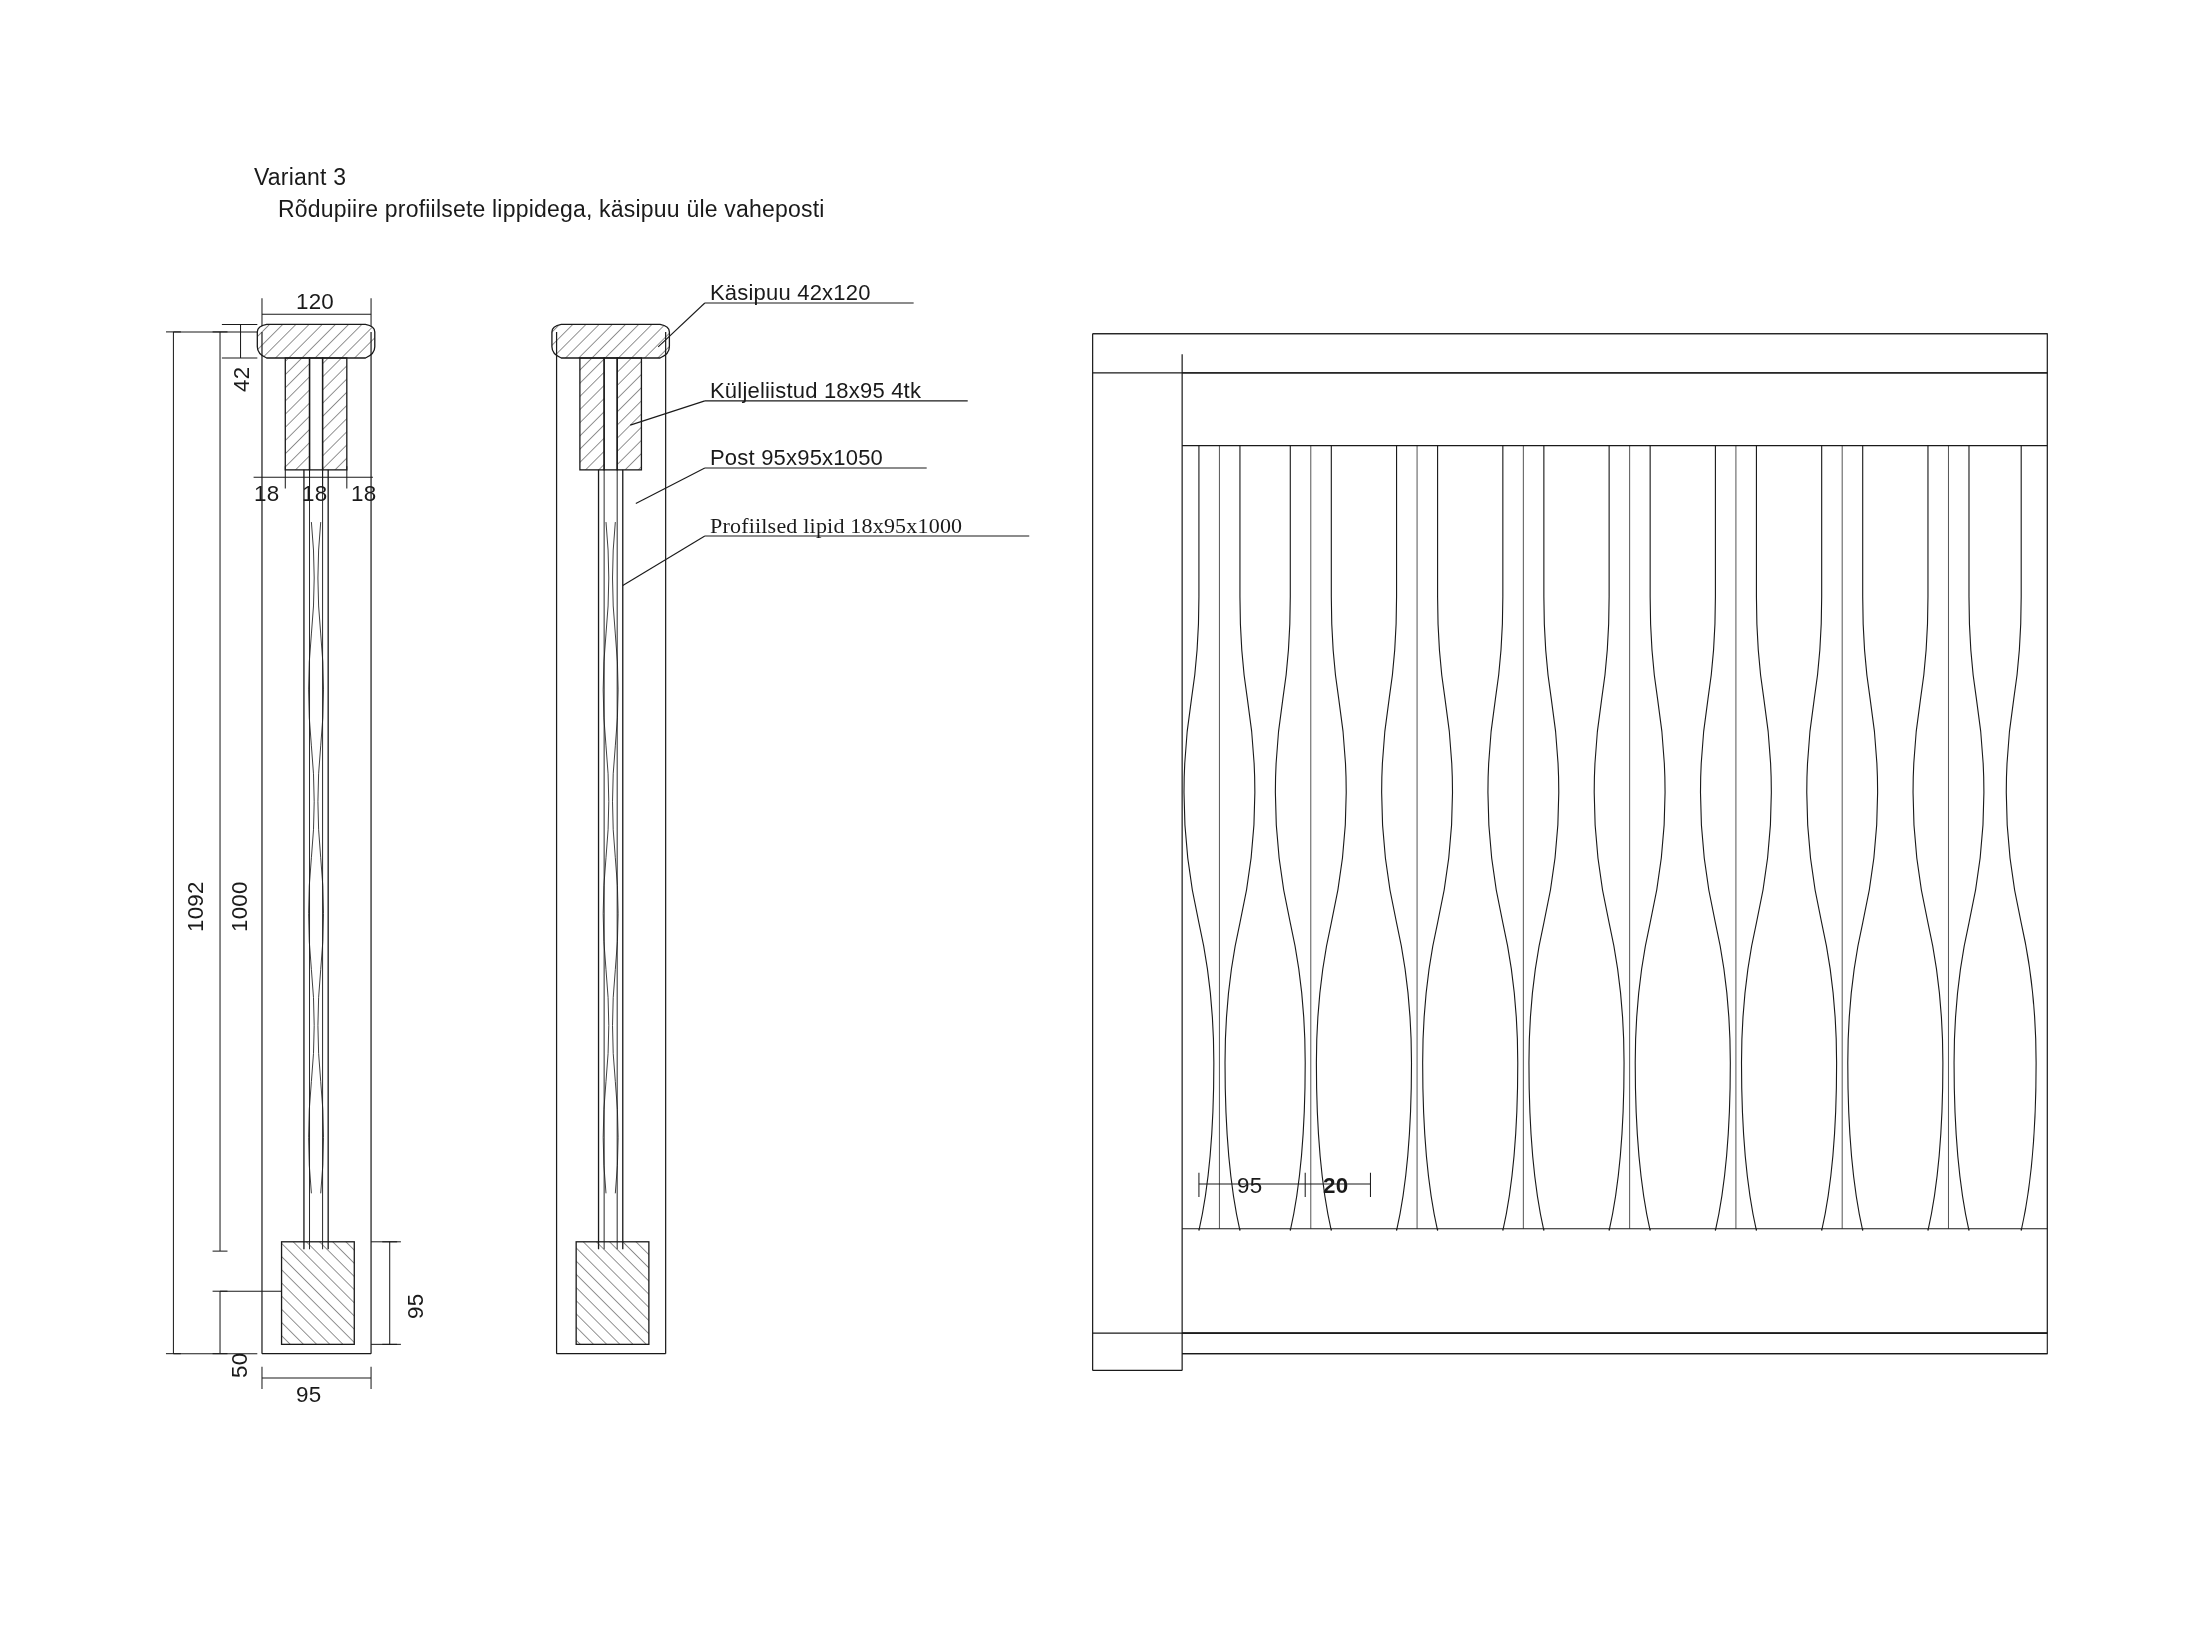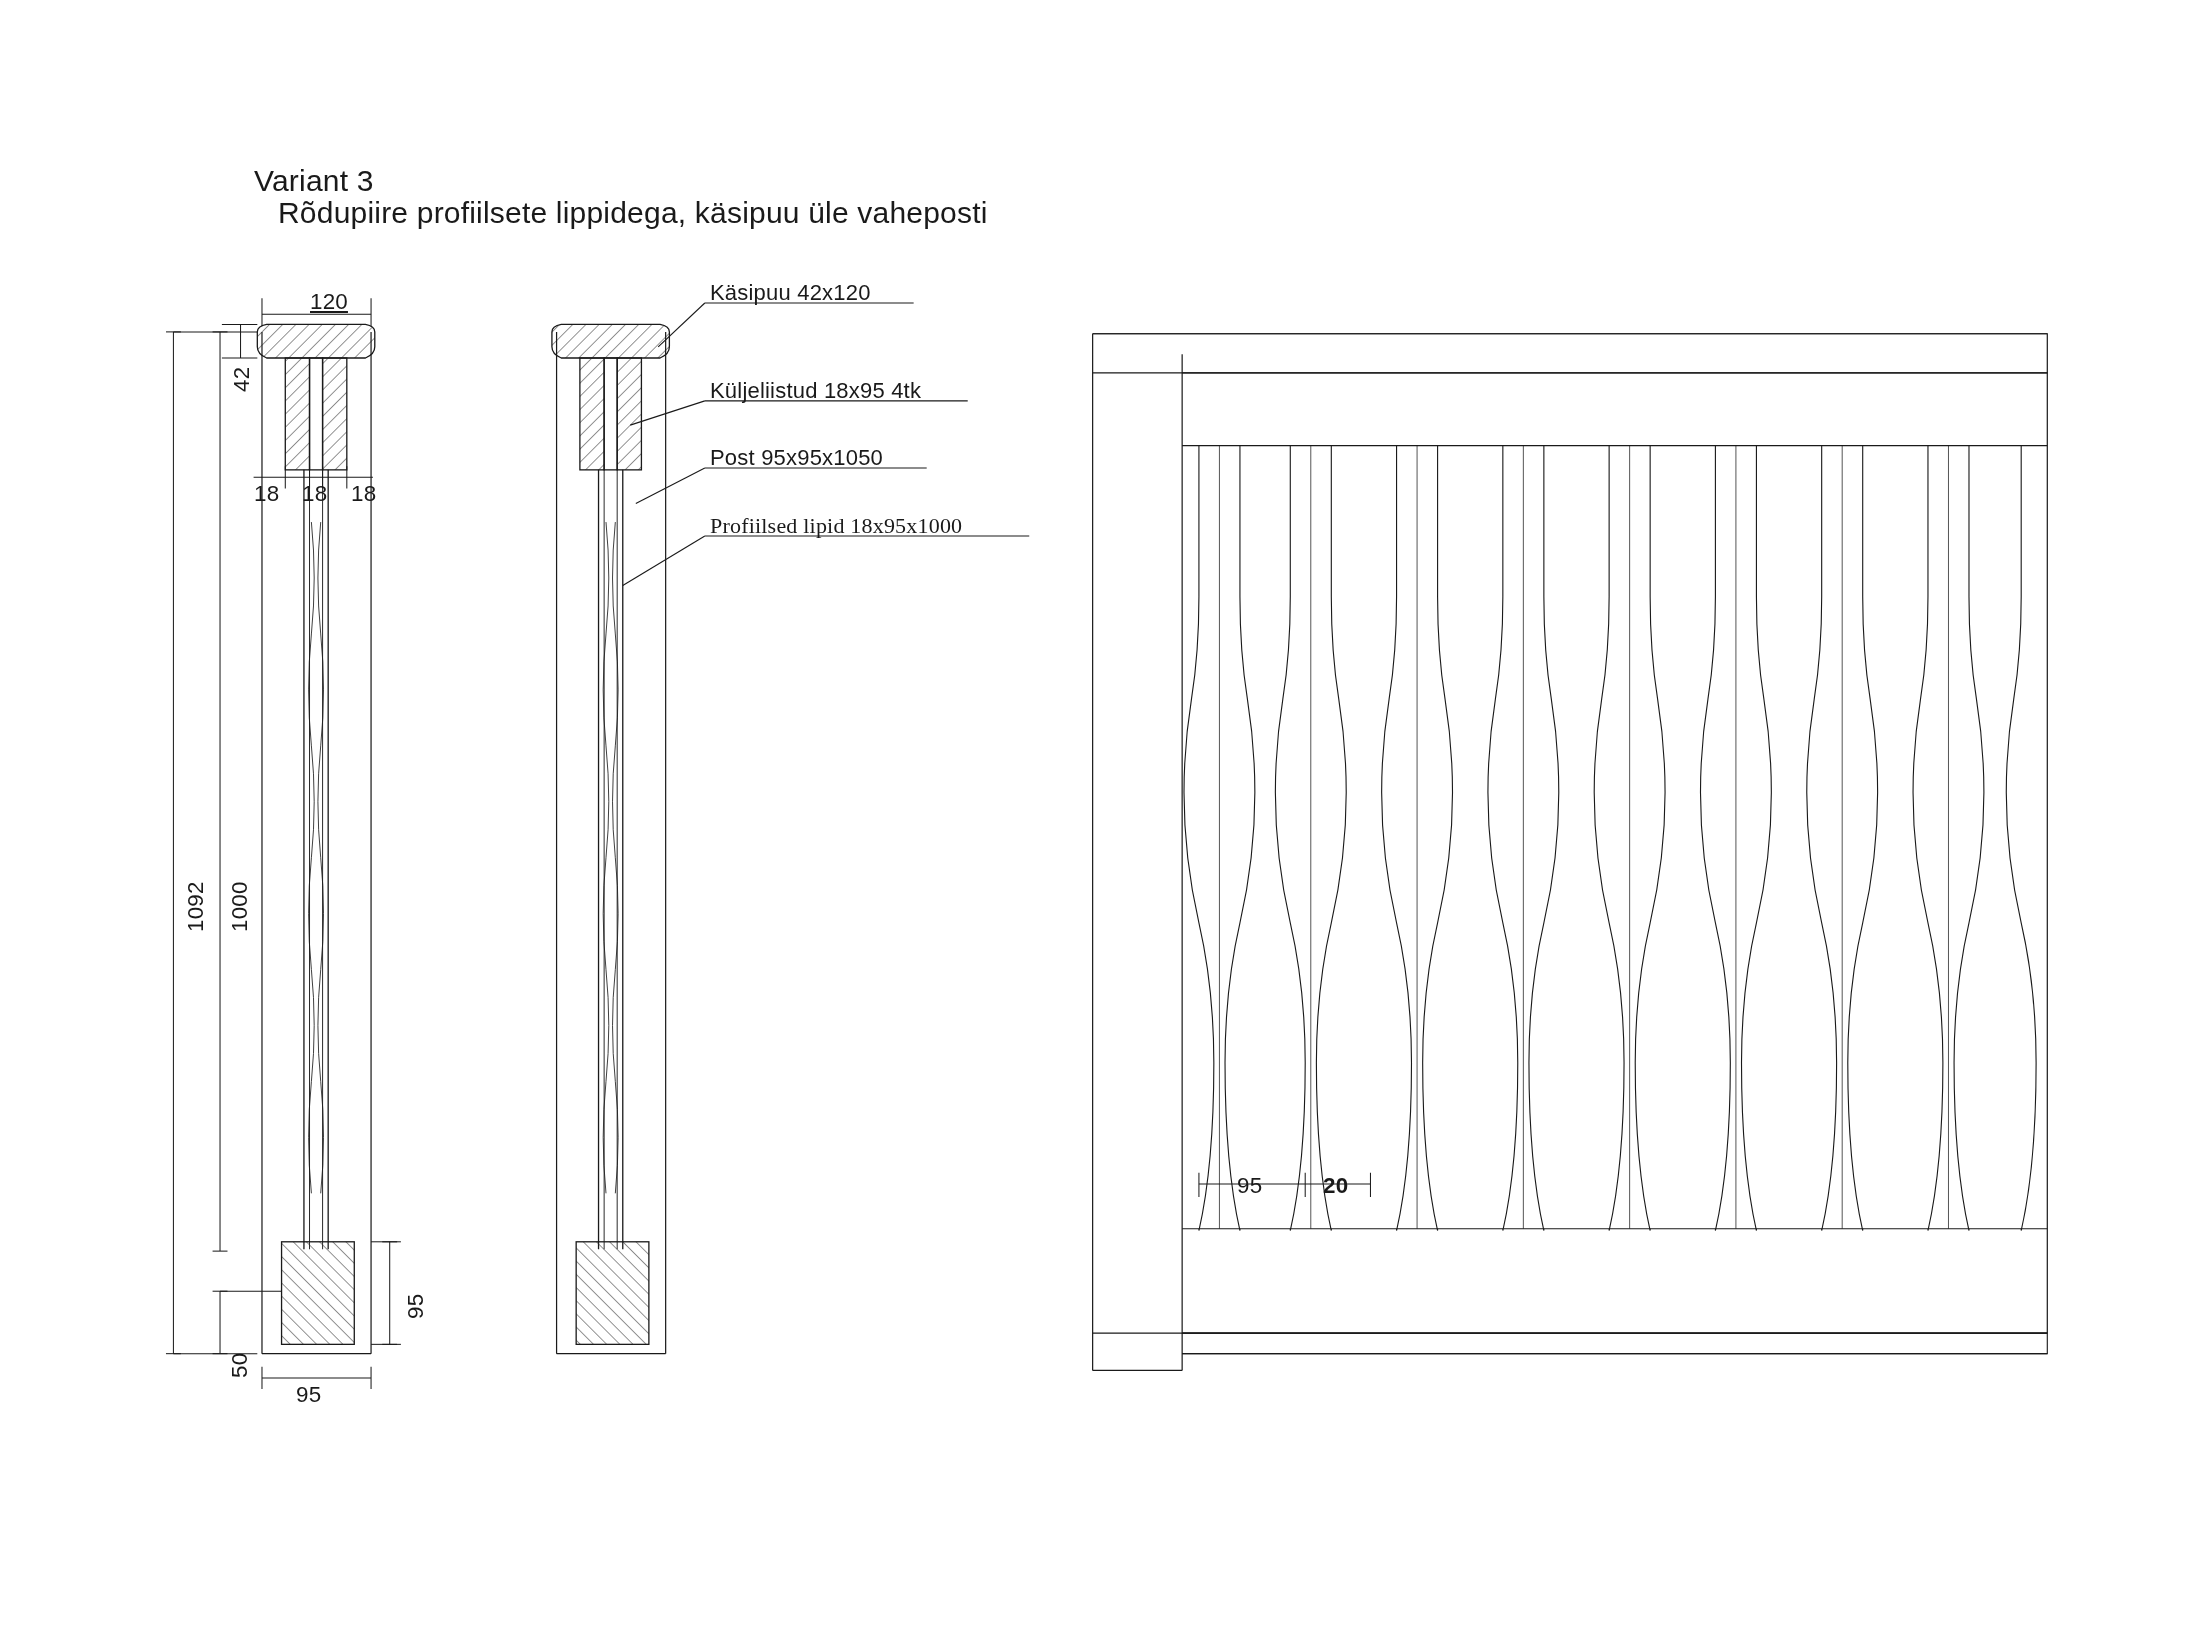--- a/index.html
+++ b/index.html
@@ -1,37 +1,37 @@
 <!DOCTYPE html>
 <html style="font-size:15px"><head>
 <meta charset="utf-8">
 <style>
   html,body{margin:0;padding:0;background:#ffffff;}
   body{width:2203px;height:1652px;position:relative;font-family:"Liberation Sans",sans-serif;color:#000;}
   .canvas{position:absolute;left:0;top:0;width:2203px;height:1652px;}
   .txt{position:absolute;white-space:nowrap;font-size:22px;color:#1a1a1a;letter-spacing:0.2px;}
-  .title{font-size:30px;}
+  .title{font-size:23px;}
   .dim{font-size:22.4px;}
   .vert{transform-origin:0 0;transform:rotate(-90deg);}
   svg{position:absolute;left:0;top:0;overflow:visible;}
 </style>
 </head>
 <body>
 
 <div class="canvas">
 
   <div class="txt title" style="left:254px;top:164px;">Variant 3</div>
   <div class="txt title" style="left:254px;top:196px;margin-left:24px;">Rõdupiire profiilsete lippidega, käsipuu üle vaheposti</div>
 
   <div class="txt" style="left:710px;top:280px;">Käsipuu 42x120</div>
   <div class="txt" style="left:710px;top:378px;text-align:center;">Küljeliistud 18x95 4tk</div>
   <div class="txt" style="left:710px;top:445px;">Post 95x95x1050</div>
   <div class="txt" style="left:710px;top:513px;font-family:Liberation Serif, serif;">Profiilsed lipid 18x95x1000</div>
 
-  <div class="txt dim" style="left:310px;top:289px;text-decoration:underline;">120</div>
+  <div class="txt dim" style="left:296px;top:289px;">120</div>
   <div class="txt dim vert" style="left:229px;top:392px;">42</div>
 
   <div class="txt dim" style="left:254px;top:481px;">18</div>
   <div class="txt dim" style="left:302px;top:481px;">18</div>
   <div class="txt dim" style="left:351px;top:481px;">18</div>
 
   <div class="txt dim vert" style="left:183px;top:932px;">1092</div>
   <div class="txt dim vert" style="left:227px;top:932px;">1000</div>
   <div class="txt dim vert" style="left:403px;top:1319px;">95</div>
   <div class="txt dim vert" style="left:227px;top:1378px;">50</div>

